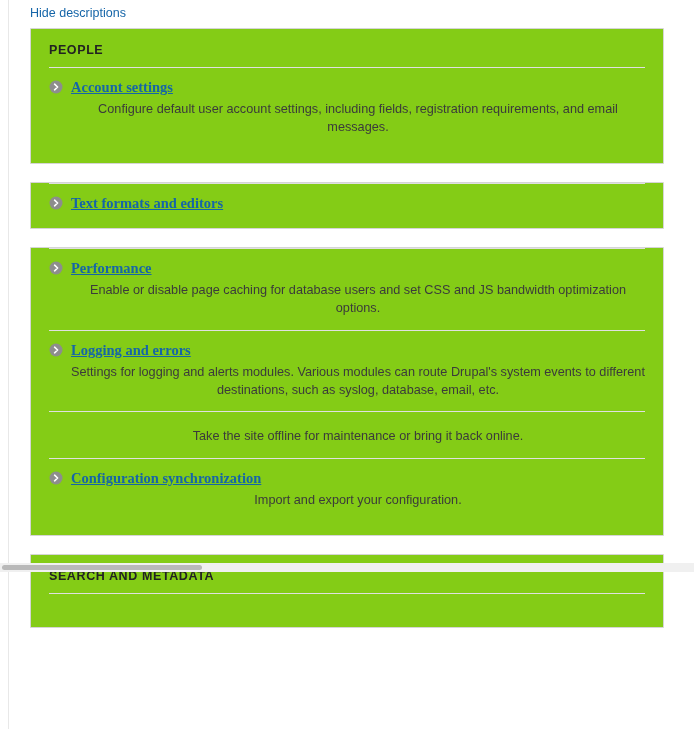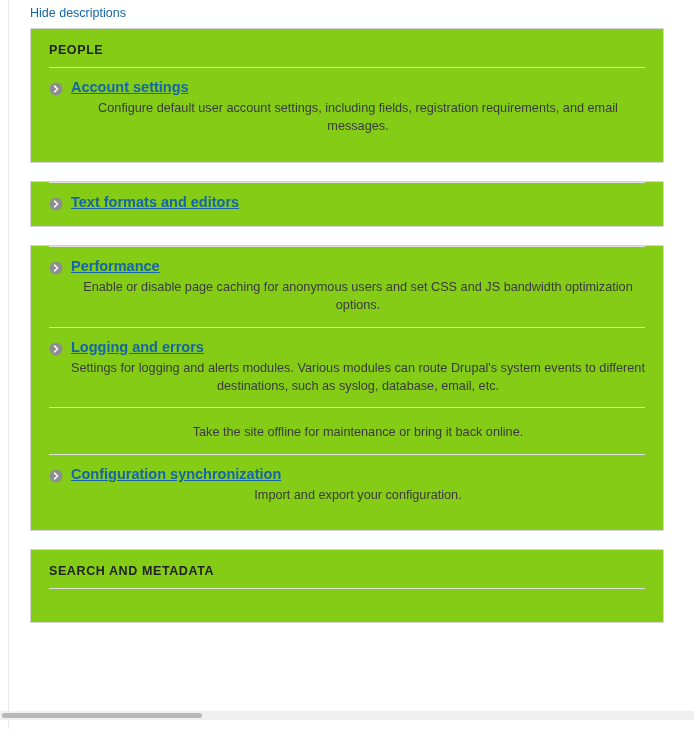--- a/index.html
+++ b/index.html
@@ -11,21 +11,21 @@
     width: 694px;
     height: 729px;
     overflow: hidden;
     font-family: "Liberation Sans", sans-serif;
     font-size: 13px;
     color: #2b2b2b;
   }
   .page {
     position: relative;
     width: 694px;
-    height: 720px;
+    height: 572px;
     background: #ffffff;
     box-sizing: border-box;
   }
   
   .left-gutter {
     position: absolute;
     left: 0; top: 0;
     width: 8px;
     height: 729px;
     background: #ffffff;
@@ -73,22 +73,23 @@
   }
   .item {
     border-top: 1px solid #e0e0e0;
     padding: 11px 0 2px 0;
   }
   .item:first-child {
     border-top: 1px solid #e0e0e0;
   }
   .item-head {
     display: flex;
-    align-items: flex-end;
+    align-items: flex-start;
     gap: 8px;
+    font-family: Liberation Serif, serif;
   }
   .bullet-icon {
     width: 14px;
     height: 14px;
     flex: 0 0 14px;
     display: inline-block;
     position: relative;
     top: 1px;
   }
   .bullet-icon svg { display: block; }
@@ -192,21 +193,21 @@
         <div class="item">
           <div class="item-head">
             <span class="bullet-icon">
               <svg width="14" height="14" viewBox="0 0 14 14">
                   <circle cx="7" cy="7" r="6.5" fill="#8d8d8d"></circle>
                   <path d="M5.6 4.2 L8.6 7 L5.6 9.8" fill="none" stroke="#ffffff" stroke-width="1.6" stroke-linecap="round" stroke-linejoin="round"></path>
                 </svg>
             </span>
             <a class="item-link underlined" href="#">Performance</a>
           </div>
-          <div class="item-desc">Enable or disable page caching for anonymous users and set CSS and JS bandwidth optimization options.</div>
+          <div class="item-desc">Enable or disable page caching for database users and set CSS and JS bandwidth optimization options.</div>
         </div>
 
         <div class="item">
           <div class="item-head">
             <span class="bullet-icon">
               <svg width="14" height="14" viewBox="0 0 14 14">
                   <circle cx="7" cy="7" r="6.5" fill="#8d8d8d"></circle>
                   <path d="M5.6 4.2 L8.6 7 L5.6 9.8" fill="none" stroke="#ffffff" stroke-width="1.6" stroke-linecap="round" stroke-linejoin="round"></path>
                 </svg>
             </span>

